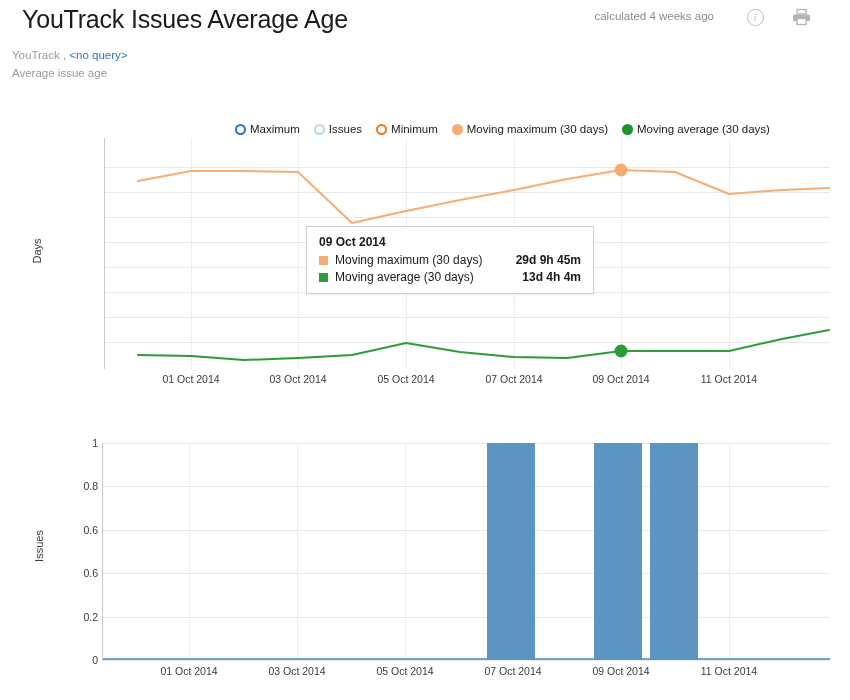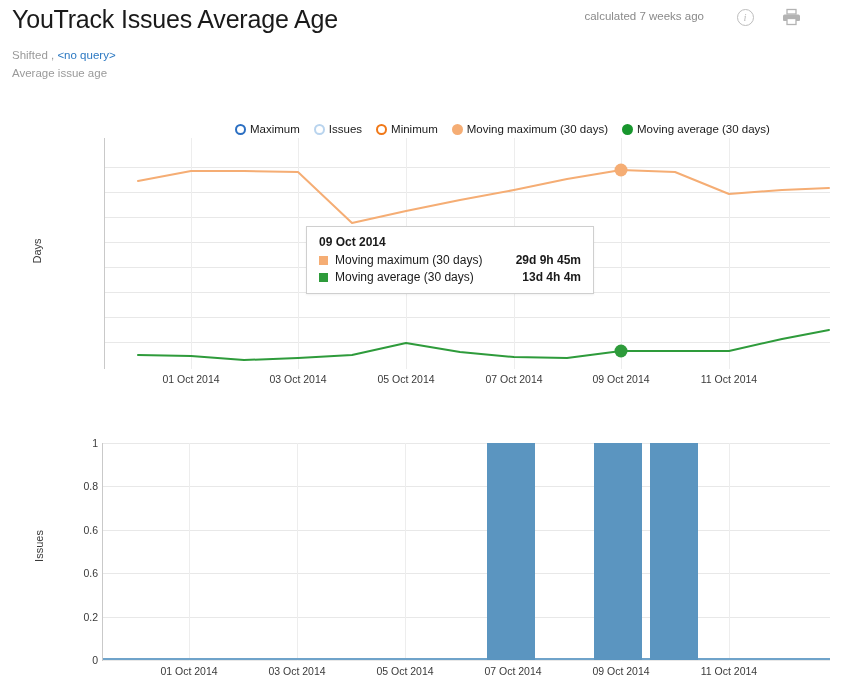--- a/index.html
+++ b/index.html
@@ -7,21 +7,21 @@
     margin: 0; padding: 0;
     width: 850px; height: 700px;
     background: #ffffff;
     font-family: "Liberation Sans", sans-serif;
     color: #333;
     overflow: hidden;
   }
   .page { position: relative; width: 850px; height: 700px; }
 
   
-  .header { position: absolute; left: 0; top: 0; width: 816px; height: 45px; }
+  .header { position: absolute; left: 10px; top: 0; width: 816px; height: 45px; }
   .title {
     position: absolute; left: 12px; top: 5px;
     font-size: 25px; font-weight: 400; color: #1a1a1a;
     letter-spacing: -0.2px; white-space: nowrap;
   }
   .calc-text {
     position: absolute; right: 112px; top: 10px;
     font-size: 11.5px; color: #8a8a8a; white-space: nowrap;
   }
   .hdr-icon {
@@ -120,37 +120,37 @@
   .bar { position: absolute; }
   .baseline { position: absolute; height: 2px; }
 </style>
 </head>
 <body>
 
 <div class="page">
 
   <div class="header">
     <div class="title">YouTrack Issues Average Age</div>
-    <div class="calc-text">calculated 7 weeks ago</div>
+    <div class="calc-text">calculated 4 weeks ago</div>
 
     <div class="hdr-icon info">
       <div class="info-circle">i</div>
     </div>
 
     <div class="hdr-icon print">
       <svg width="19" height="18" viewBox="0 0 19 18">
         <rect x="5" y="1.5" width="9" height="4.5" fill="none" stroke="#b3b3b3" stroke-width="1.3"></rect>
         <path d="M2.6 6.6 H16.4 a1.6 1.6 0 0 1 1.6 1.6 V12 a1 1 0 0 1 -1 1 H2 a1 1 0 0 1 -1 -1 V8.2 a1.6 1.6 0 0 1 1.6 -1.6 Z" fill="#b3b3b3"></path>
         <rect x="5" y="10.5" width="9" height="6" fill="#ffffff" stroke="#b3b3b3" stroke-width="1.3"></rect>
       </svg>
     </div>
   </div>
 
   <div class="subtitle">
-    <span>Shifted ,</span>
+    <span>YouTrack ,</span>
     <span class="q">&lt;no query&gt;</span>
   </div>
   <div class="subtitle2">Average issue age</div>
 
   <div class="chart" style="top:118px; width:850px; height:275px;">
 
     <div class="legend" style="left:235px; top:6px;">
       <div class="legend-item">
         <span class="lg-dot ring" style="border-color:#2b6fc2;"></span>
         <span class="lg-label">Maximum</span>

